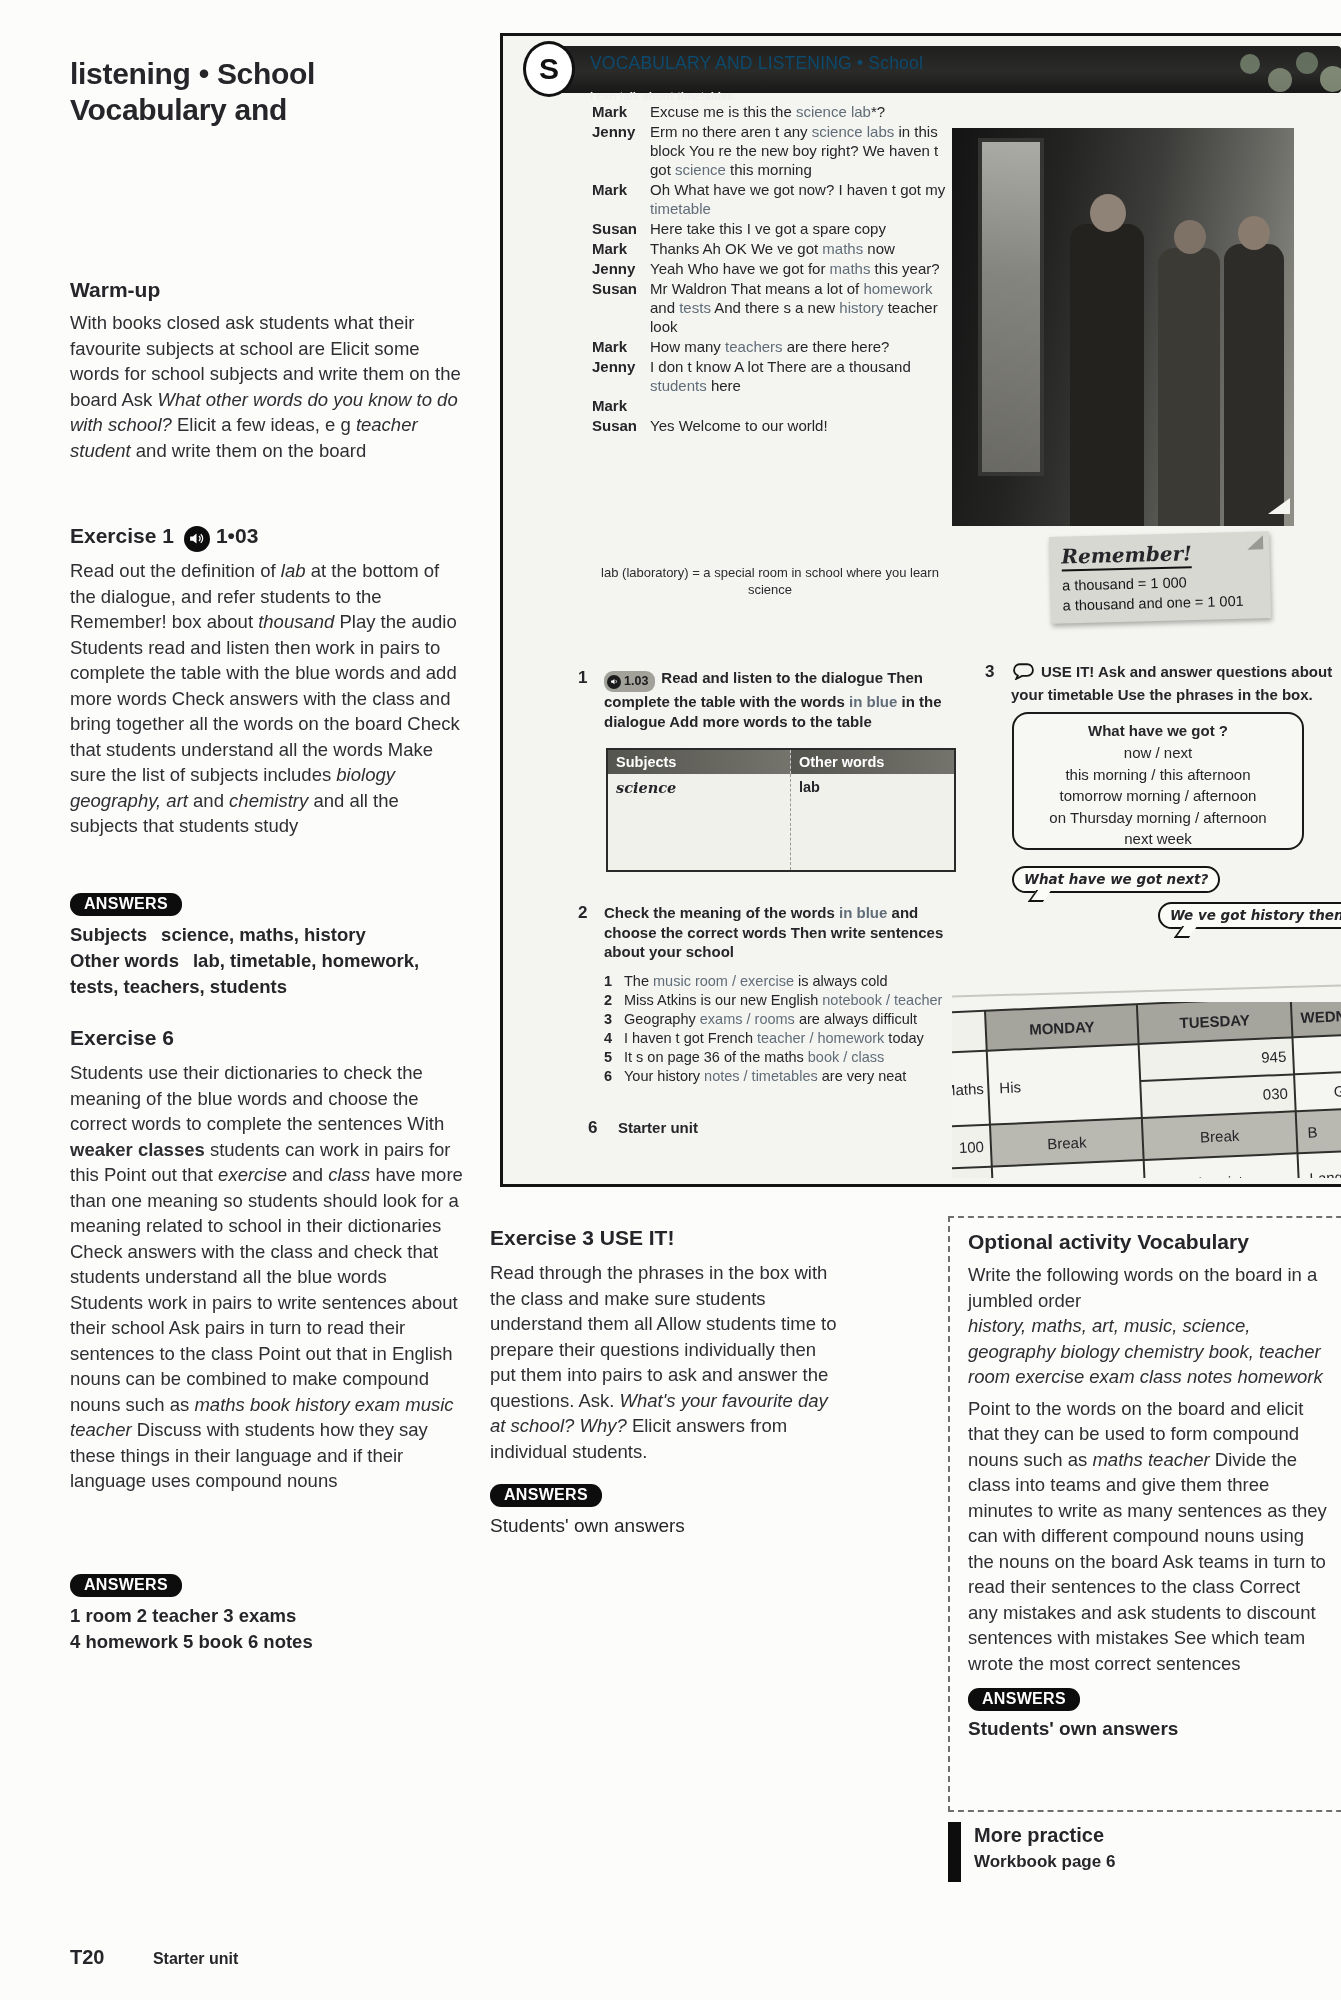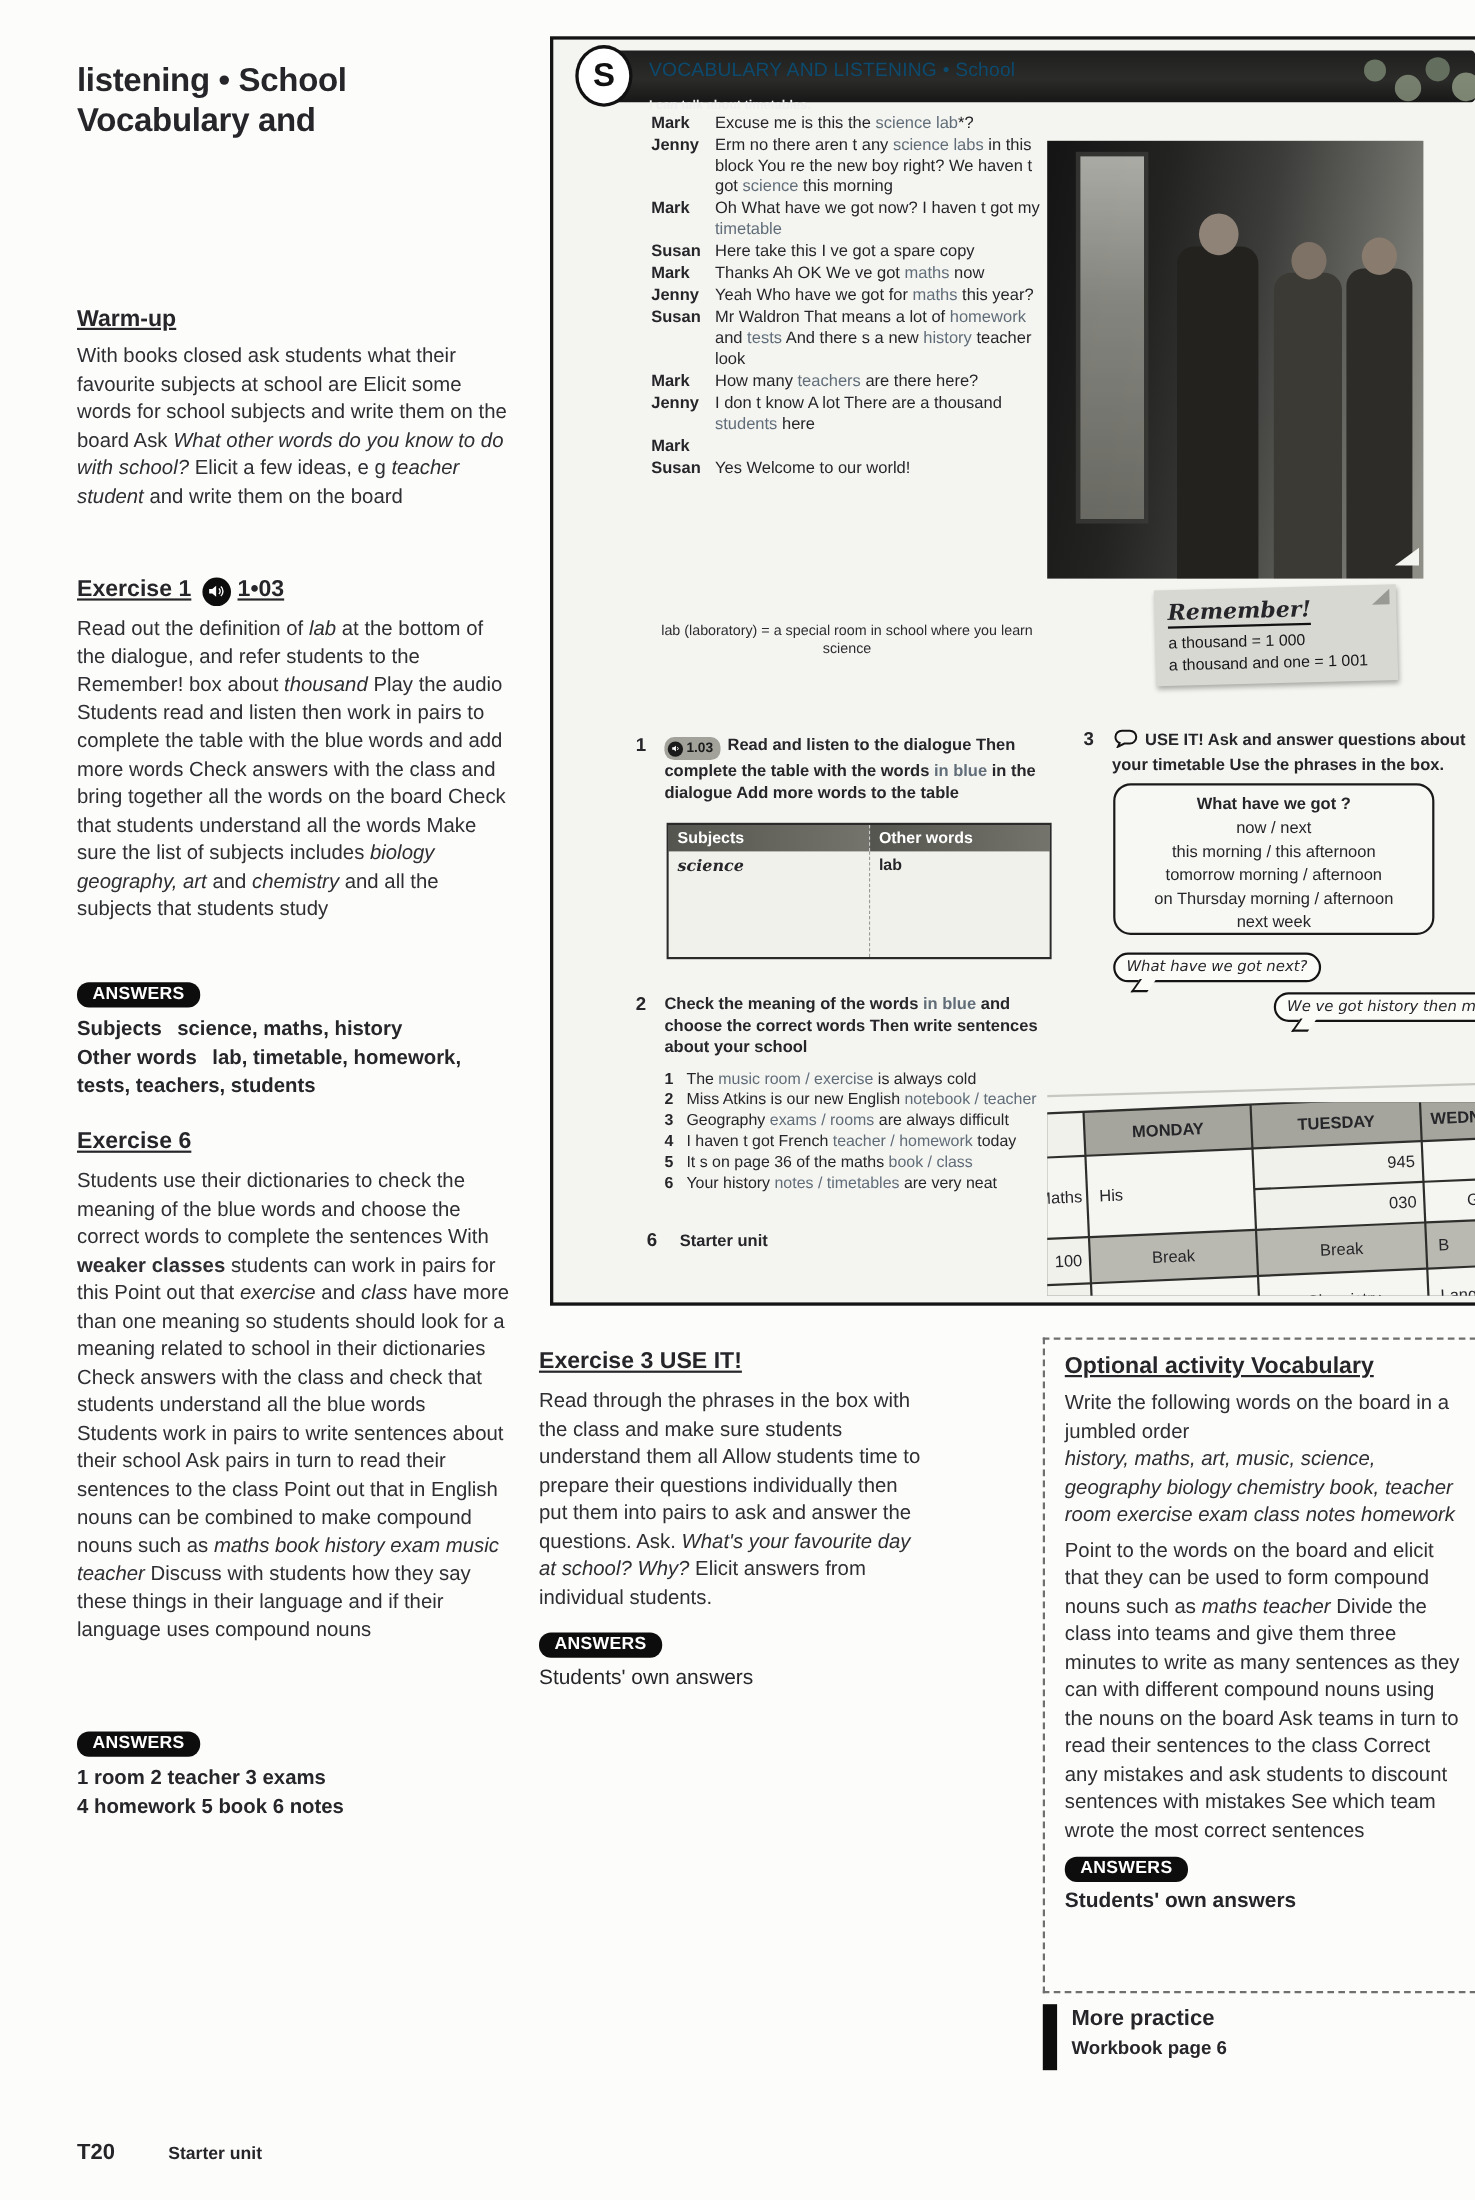--- a/index.html
+++ b/index.html
@@ -7,21 +7,21 @@
   #root{position:relative;width:1341px;height:2000px;}
   .abs{position:absolute;}
   .it{font-style:italic;}
   .bd{font-weight:bold;}
   .blue{color:#606d79;}
   
   .t-title{font-size:30px;line-height:36px;font-weight:bold;letter-spacing:-0.3px;}
   .aim-box{border:2px solid #5a5a5a;padding:8px 12px;}
   .aim-h{font-size:20px;font-weight:bold;}
   .aim-t{font-size:19px;margin-top:2px;}
-  .t-head{font-size:21px;font-weight:bold;text-decoration:underline;}
+  .t-head{font-size:21px;font-weight:bold;}
   .t-para{font-size:18.5px;line-height:25.5px;color:#2e2e33;}
   .ans-badge{display:inline-block;background:#0d0d0d;color:#fff;font-weight:bold;font-size:16px;padding:2px 14px 3px;border-radius:11px;letter-spacing:0.3px;}
   .ans-line{font-size:18.5px;line-height:26px;font-weight:bold;}
   .audio-dot{display:inline-flex;align-items:center;justify-content:center;width:26px;height:26px;border-radius:50%;background:#0d0d0d;vertical-align:-4px;margin:0 6px 0 10px;}
   
   .sp-box{border:3px solid #141414;background:#f4f4f0;}
   .sp-bar{background:linear-gradient(180deg,#1f1f1f,#2b2b29 55%,#171717);border-radius:24px 4px 4px 24px;}
   .sp-bar-title{color:#0c4a6e;font-weight:normal;font-size:17.5px;letter-spacing:0.2px;}
   .sp-bar-sub{color:#eee;font-weight:bold;font-size:11.5px;}
   .s-badge{background:#fff;border-radius:50%;display:flex;align-items:center;justify-content:center;font-weight:bold;color:#111;font-size:30px;box-shadow:0 0 0 3px #111;}
@@ -40,21 +40,21 @@
   .pill .c{width:14px;height:14px;border-radius:50%;background:#1b1b1b;display:inline-flex;align-items:center;justify-content:center;margin-right:3px;}
   .pill .n{font-size:12.5px;font-weight:bold;color:#1b1b1b;}
   .sp-table{border:2.5px solid #2a2a2a;}
   .sp-th{background:linear-gradient(90deg,#55554f,#74746c);color:#fff;font-weight:bold;font-size:14.5px;padding:4px 8px;}
   .sp-td{font-size:14.5px;padding:5px 8px;}
   .sitem{display:flex;font-size:14.5px;line-height:19px;}
   .sitem .n{width:20px;flex:none;font-weight:bold;}
   .phr-box{border:2.5px solid #1a1a1a;border-radius:16px;text-align:center;background:#f7f7f3;}
   .phr-t{font-size:15px;font-weight:bold;line-height:22px;padding-top:6px;}
   .phr-l{font-size:15px;line-height:21.5px;}
-  .bubble{position:absolute;border:2.2px solid #141414;border-radius:14px;background:#fbfbf8;font-weight:normal;font-style:italic;font-size:13.5px;padding:3px 10px 4px;white-space:nowrap;font-family:"DejaVu Sans",sans-serif;}
+  .bubble{position:absolute;border:2.2px solid #141414;border-radius:14px;background:#fbfbf8;font-weight:bold;font-style:italic;font-size:13.5px;padding:3px 10px 4px;white-space:nowrap;font-family:"DejaVu Sans",sans-serif;}
   .bubble:after{content:"";position:absolute;left:18px;bottom:-11px;width:13px;height:10px;background:#fbfbf8;border-left:2.2px solid #141414;border-bottom:2.2px solid #141414;transform:skew(-35deg);}
   .tt-wrap{overflow:hidden;}
   .tt{display:grid;grid-template-columns:48px 150px 152px 150px;grid-template-rows:38px 35px 35px 40px 48px;background:#2e2e2c;gap:2px;padding:2px;transform:rotate(-2.5deg);transform-origin:0 0;width:512px;}
   .ttc{display:flex;align-items:center;justify-content:center;font-size:15px;background:#f5f5f1;}
   .tt-day{background:#a5a59d;font-weight:bold;}
   .tt-break{background:#b9b9b1;}
   .tt-time{background:#f1f1ec;justify-content:flex-end;padding-right:6px;}
   .opt-box{border:2px dashed #6f6f6f;background:#fcfcfa;}
   .mp-bar{background:#0d0d0d;}
   .mp-t{font-size:20px;font-weight:bold;}

